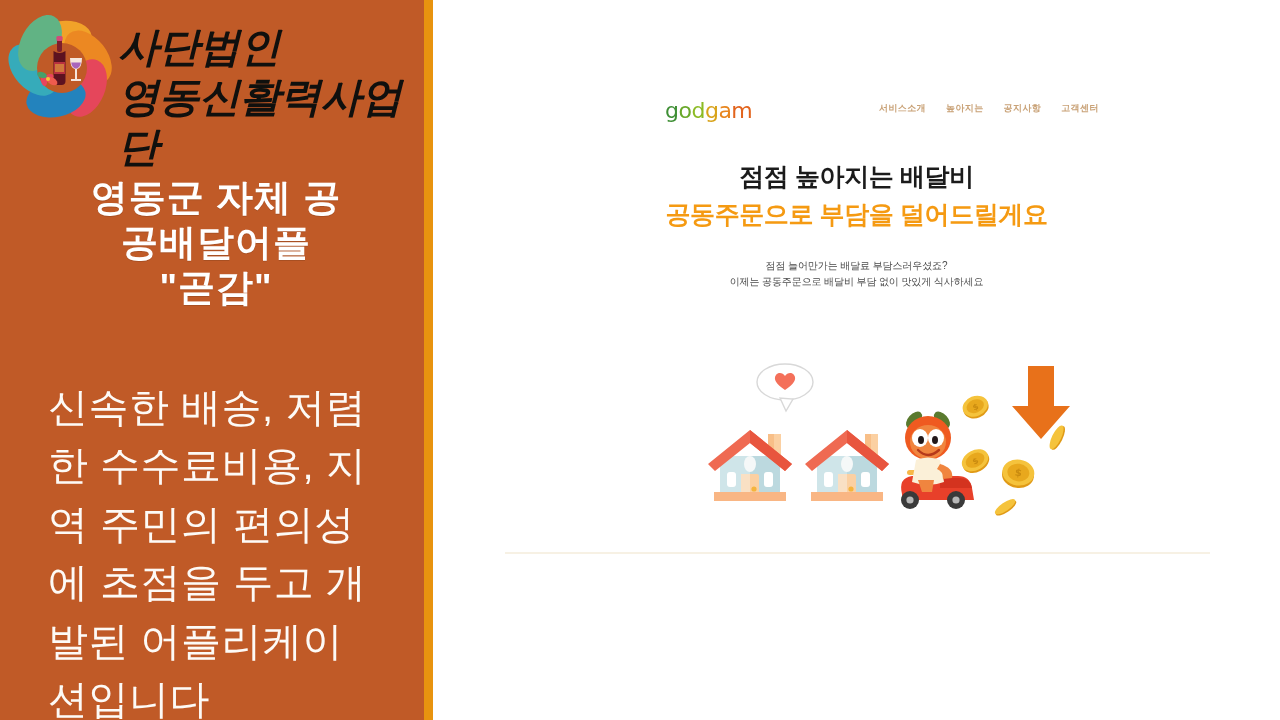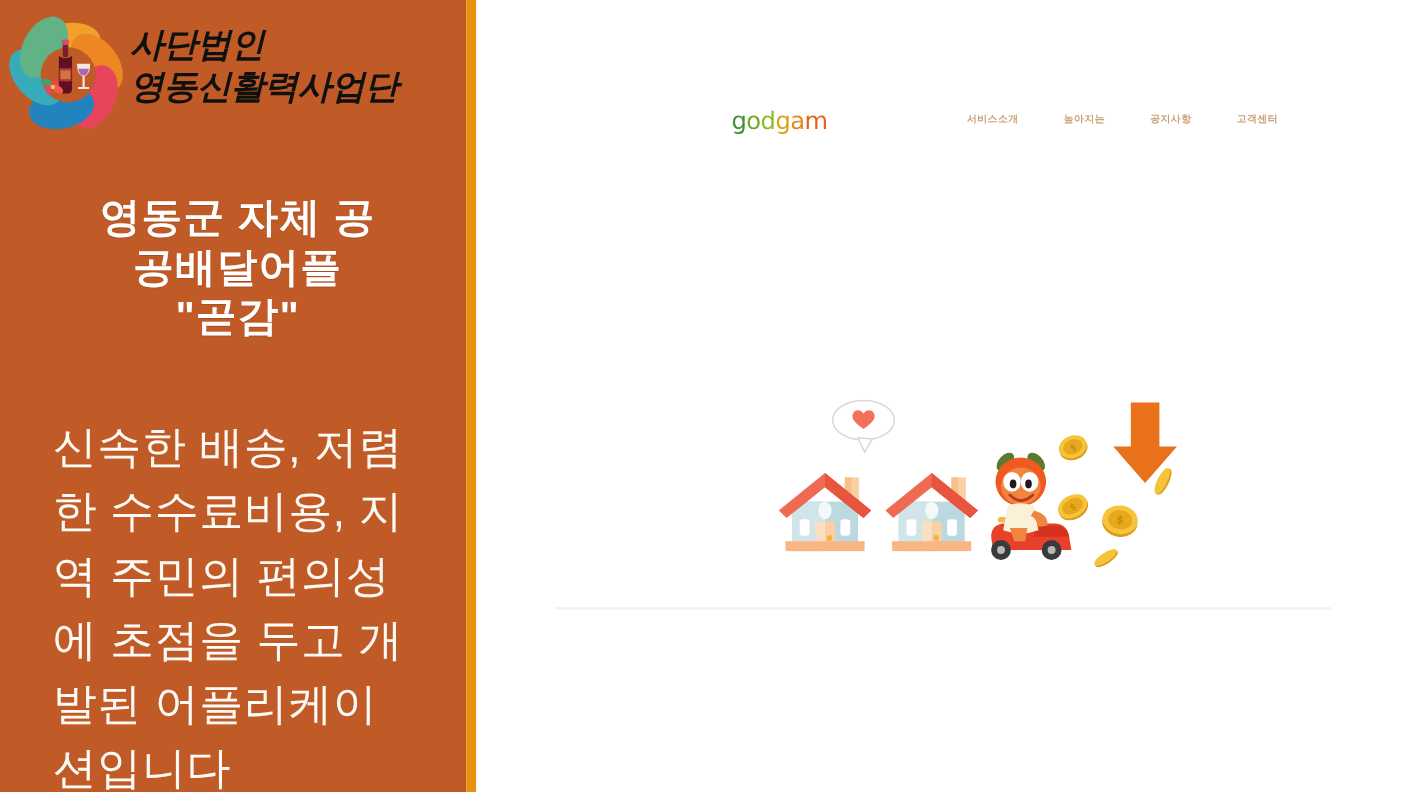--- a/index.html
+++ b/index.html
@@ -34,21 +34,21 @@
     width: 108px; height: 108px;
   }
   #org-logo svg { display: block; }
 
   #org-title {
     position: absolute; left: 118px; top: 22px;
     width: 300px;
     color: #10100e;
     font-weight: bold;
     font-style: italic;
-    font-size: 31px;
+    font-size: 41px;
     line-height: 1.22;
     letter-spacing: -0.5px;
     white-space: pre-line;
   }
 
   #app-title {
     position: absolute; left: 16px; top: 145px;
     width: 400px;
     text-align: center;
     color: #ffffff;
@@ -94,21 +94,21 @@
   #brand-logo .g1 { color: #3f8f35; }
   #brand-logo .g2 { color: #6aa82a; }
   #brand-logo .g3 { color: #8cbb24; }
   #brand-logo .o1 { color: #d8a31a; }
   #brand-logo .o2 { color: #e8861f; }
   #brand-logo .o3 { color: #e2641d; }
 
   #site-nav {
     position: absolute; left: 446px; top: 102px;
     display: flex;
-    gap: 41px;
+    gap: 20px;
     align-items: flex-end;
   }
   #site-nav .nav-item {
     color: #c9a277;
     font-size: 9px;
     font-weight: bold;
     letter-spacing: 0.4px;
     white-space: nowrap;
     cursor: pointer;
   }
@@ -210,20 +210,26 @@
       <div id="brand-logo"><span class="g1">g</span><span class="g2">o</span><span class="g3">d</span><span class="o1">g</span><span class="o2">a</span><span class="o3">m</span></div>
     </div>
 
     <nav id="site-nav">
       <div class="nav-item">서비스소개</div>
       <div class="nav-item">높아지는</div>
       <div class="nav-item">공지사항</div>
       <div class="nav-item">고객센터</div>
     </nav>
 
+    <div id="hero">
+      <div id="hero-title-1">점점 높아지는 배달비</div>
+      <div id="hero-title-2">공동주문으로 부담을 덜어드릴게요</div>
+      <div id="hero-sub">점점 늘어만가는 배달료 부담스러우셨죠?
+이제는 공동주문으로 배달비 부담 없이 맛있게 식사하세요</div>
+    </div>
 
     <div id="illustration">
       <svg width="390" height="180" viewBox="0 0 390 180">
 
         <g>
           <ellipse cx="97" cy="22" rx="28" ry="18" fill="#ffffff" stroke="#d8d8d8" stroke-width="1.4"></ellipse>
           <path d="M92 38 l6 13 l7 -12 z" fill="#ffffff" stroke="#d8d8d8" stroke-width="1.4"></path>
           <path d="M97 30 c-9 -6 -12 -11 -9 -15 c2.4 -3.2 7 -2.2 9 1 c2 -3.2 6.6 -4.2 9 -1 c3 4 0 9 -9 15 z" fill="#f4705a"></path>
         </g>
 

